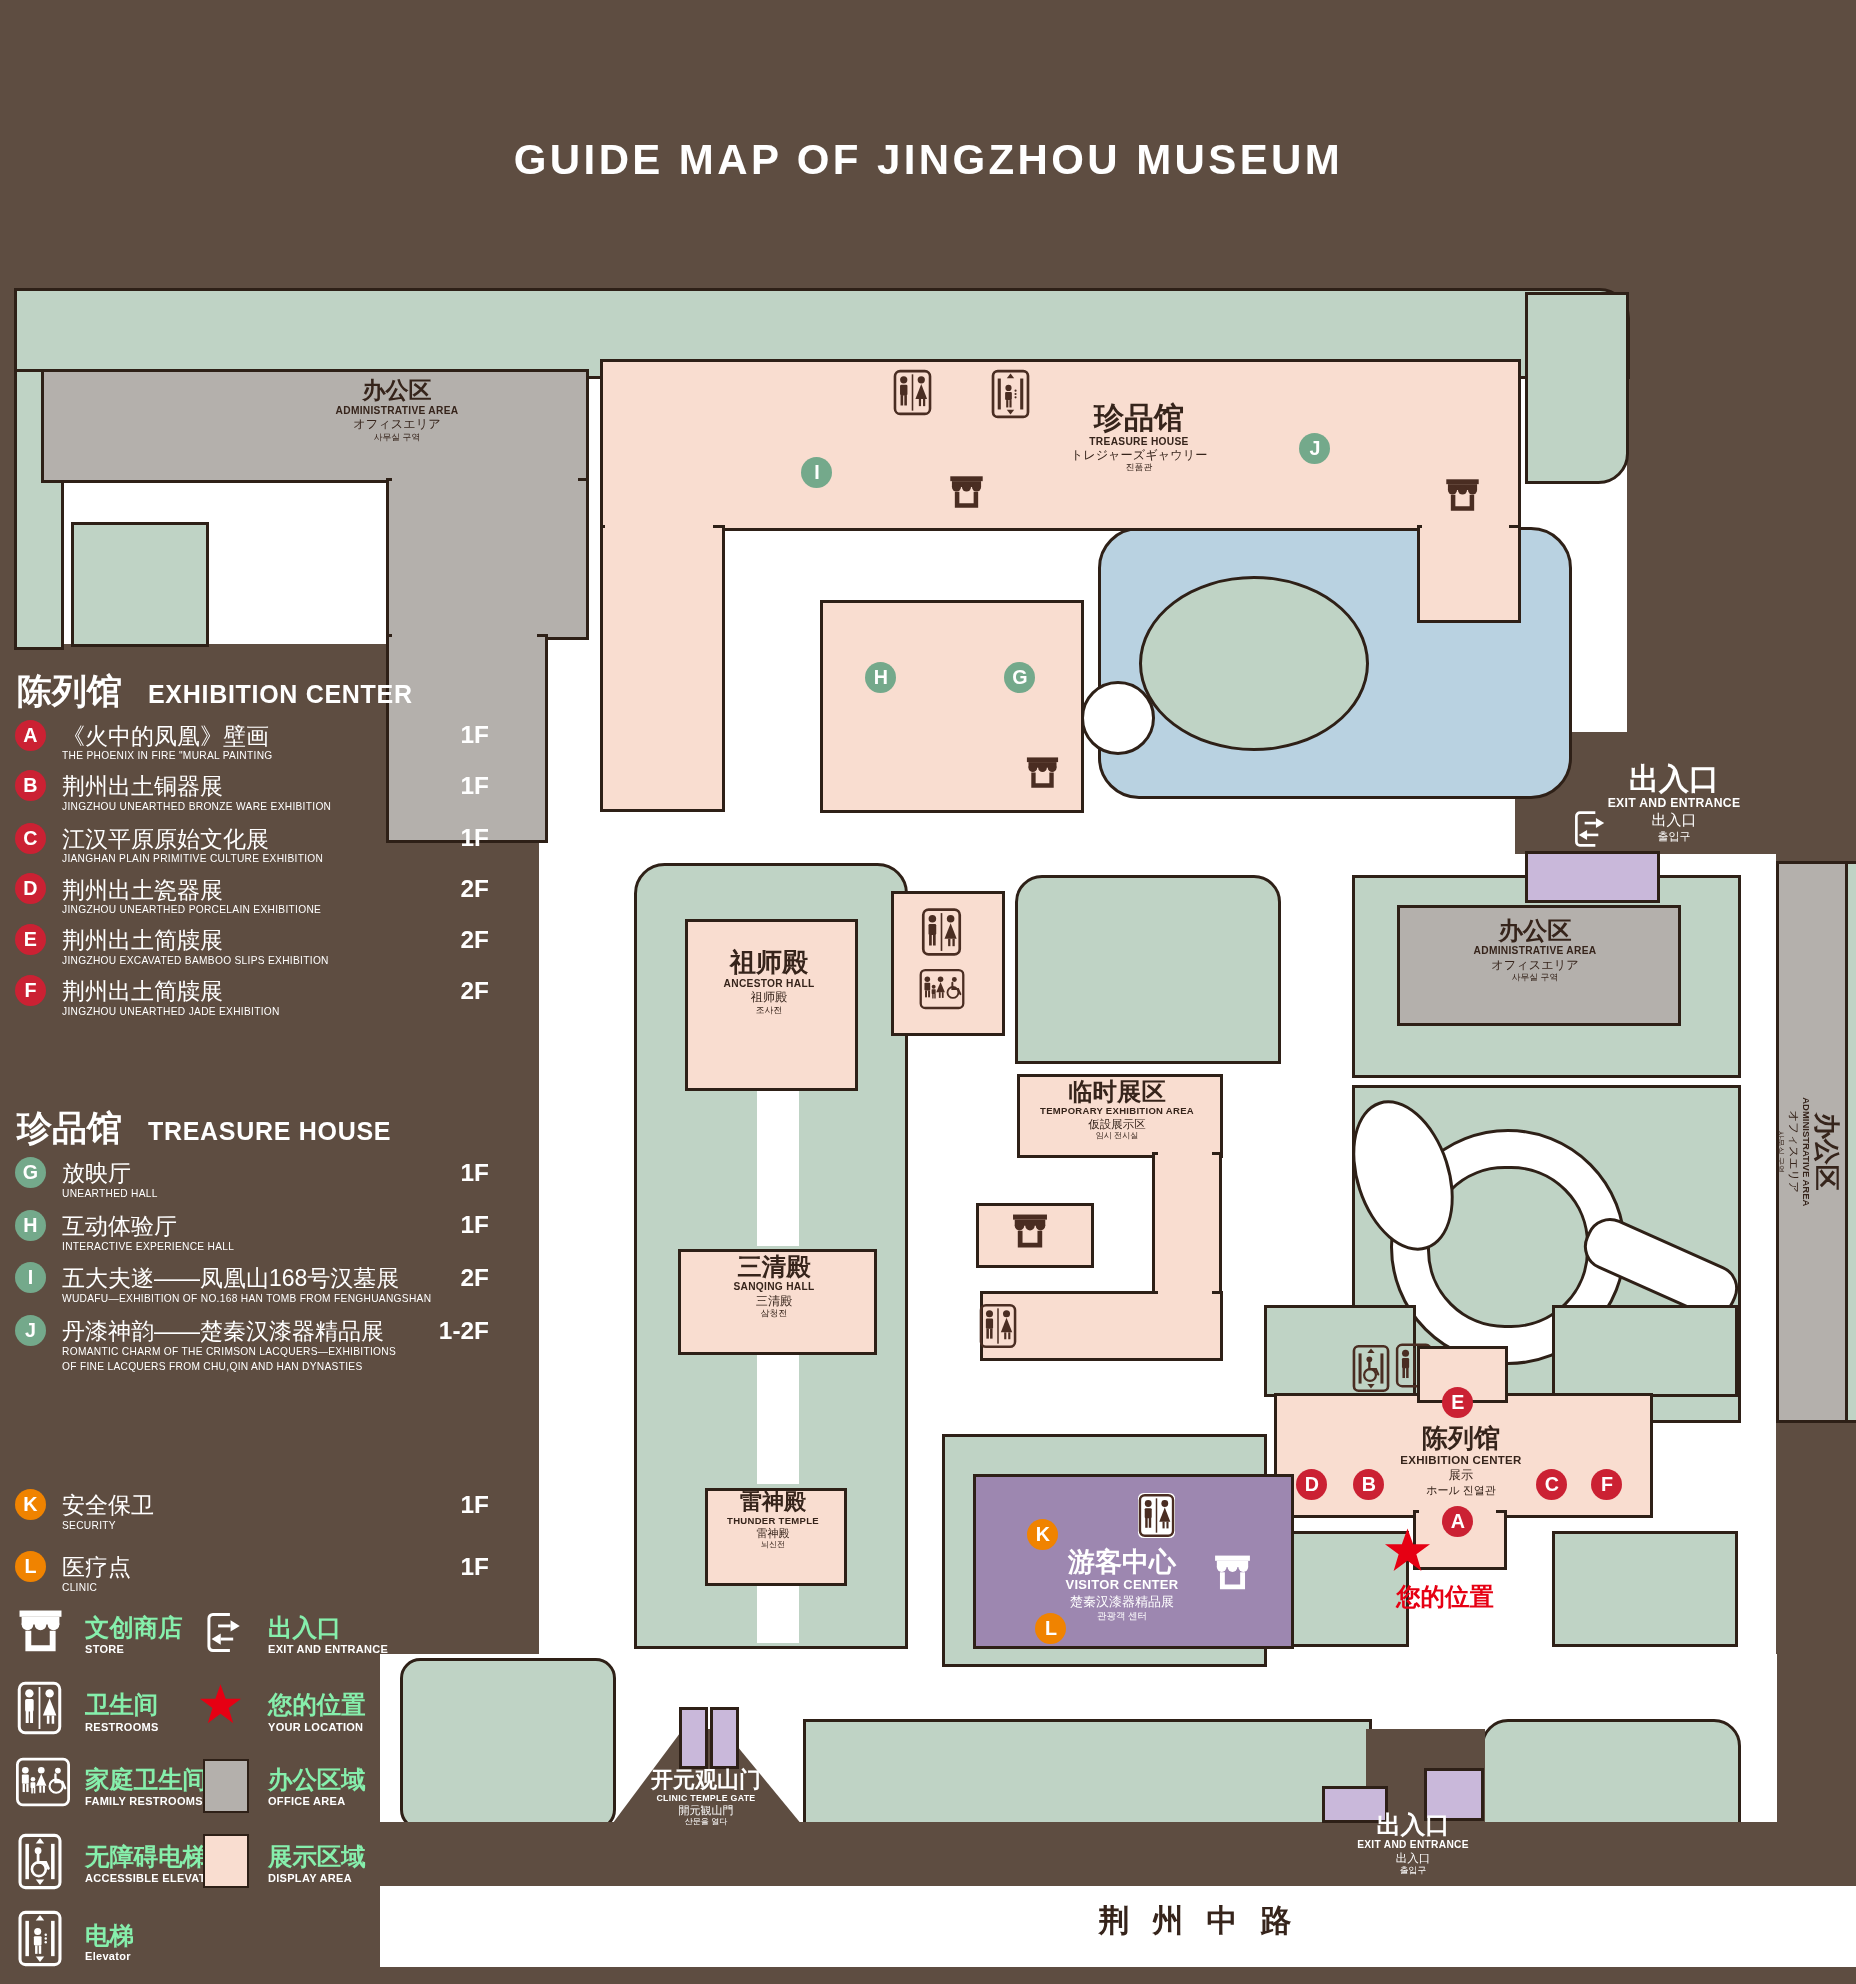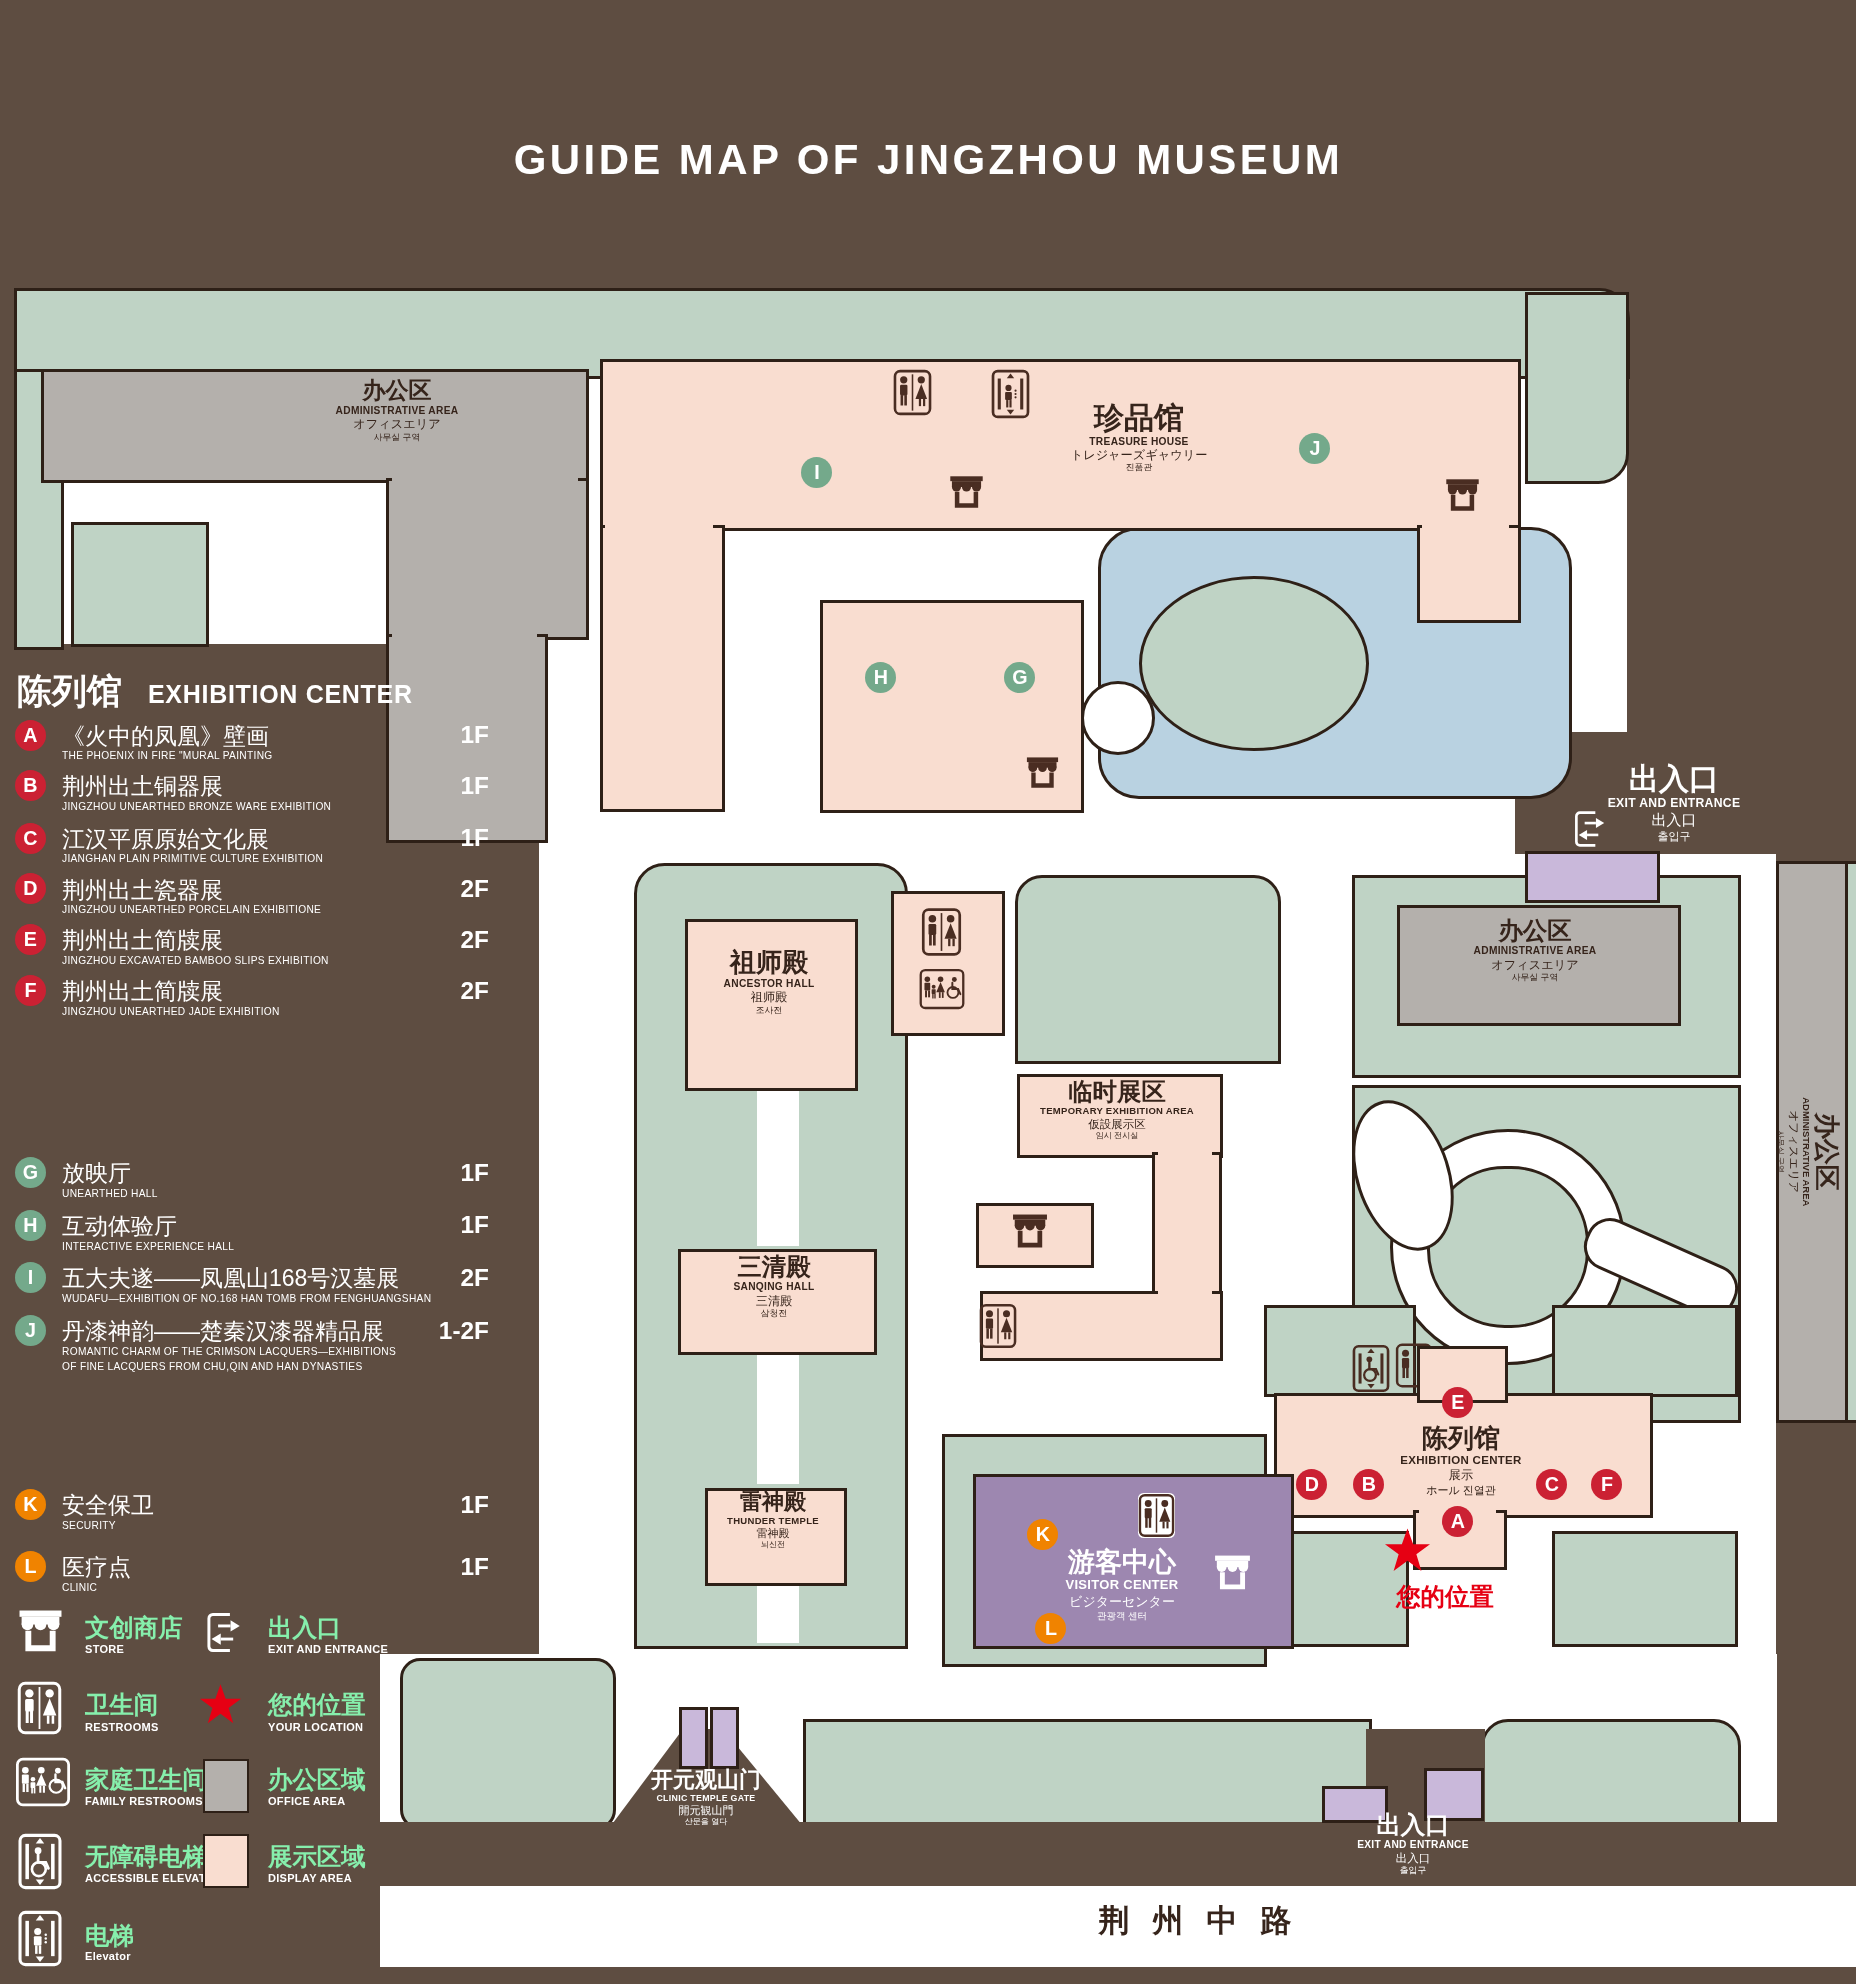--- a/index.html
+++ b/index.html
@@ -318,21 +318,21 @@
   <div class="mk red" style="left:1458px;top:1522px">A</div>
   <svg class="ic" style="left:1383px;top:1527px;width:49px;height:46px;color:var(--star)" viewBox="0 0 72 68" width="49" height="46">
       <use href="#i-star"></use>
     </svg>
   <div class="yloc">您的位置</div>
 
   <div class="pu" style="left:973px;top:1474px;width:315px;height:169px"></div>
   <div class="lbl sm inv" style="left:1122px;top:1547px">
     <div class="l1" style="font-size:27px">游客中心</div>
     <div class="l2" style="font-size:13px">VISITOR CENTER</div>
-    <div class="l3" style="font-size:13px">ビジターセンター</div>
+    <div class="l3" style="font-size:13px">楚秦汉漆器精品展</div>
     <div class="l4" style="font-size:9.5px">관광객 센터</div>
   </div>
   <svg class="ic boxw" style="left:1138px;top:1493px;width:37px;height:45px" viewBox="0 0 54 66" width="37" height="45">
       <use href="#i-wc"></use>
     </svg>
   <svg class="ic wh" style="left:1213px;top:1554px;width:39px;height:38px" viewBox="0 0 58 56" width="39" height="38">
       <use href="#i-store"></use>
     </svg>
   <div class="mk org" style="left:1043px;top:1535px">K</div>
   <div class="mk org" style="left:1051px;top:1629px">L</div>
@@ -386,20 +386,23 @@
   <div class="mk red" style="left:30.5px;top:940px">E</div>
   <div class="rzh" style="left:62px;top:925px">荆州出土简牍展</div>
   <div class="ren" style="left:62px;top:955px">JINGZHOU EXCAVATED BAMBOO SLIPS EXHIBITION</div>
   <div class="rfl" style="left:414px;top:926px">2F</div>
 
   <div class="mk red" style="left:30.5px;top:991px">F</div>
   <div class="rzh" style="left:62px;top:976px">荆州出土简牍展</div>
   <div class="ren" style="left:62px;top:1006px">JINGZHOU UNEARTHED JADE EXHIBITION</div>
   <div class="rfl" style="left:414px;top:977px">2F</div>
 
+  <div class="lt" style="left:17px;top:1105px">
+    <span class="t1">珍品馆</span><span class="t2">TREASURE HOUSE</span>
+  </div>
 
   <div class="mk grn" style="left:30.5px;top:1173px">G</div>
   <div class="rzh" style="left:62px;top:1158px">放映厅</div>
   <div class="ren" style="left:62px;top:1188px">UNEARTHED HALL</div>
   <div class="rfl" style="left:414px;top:1159px">1F</div>
 
   <div class="mk grn" style="left:30.5px;top:1226px">H</div>
   <div class="rzh" style="left:62px;top:1211px">互动体验厅</div>
   <div class="ren" style="left:62px;top:1241px">INTERACTIVE EXPERIENCE HALL</div>
   <div class="rfl" style="left:414px;top:1211px">1F</div>

